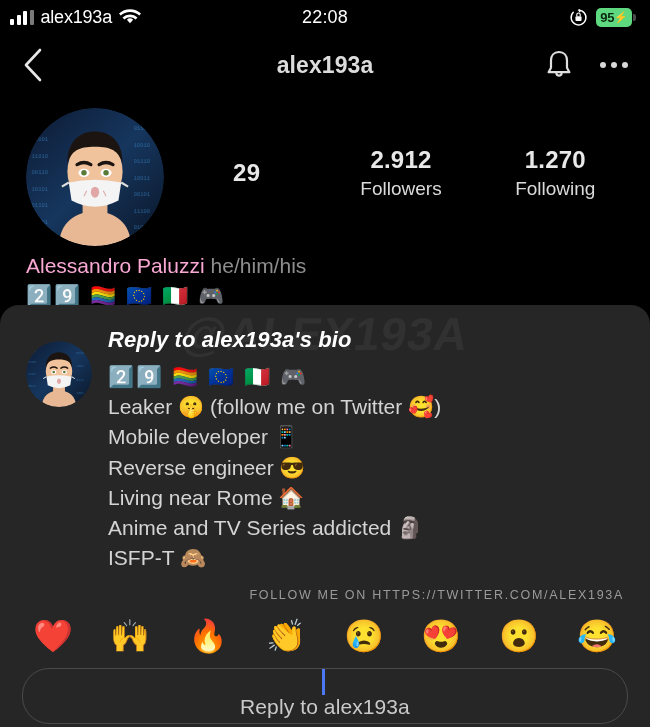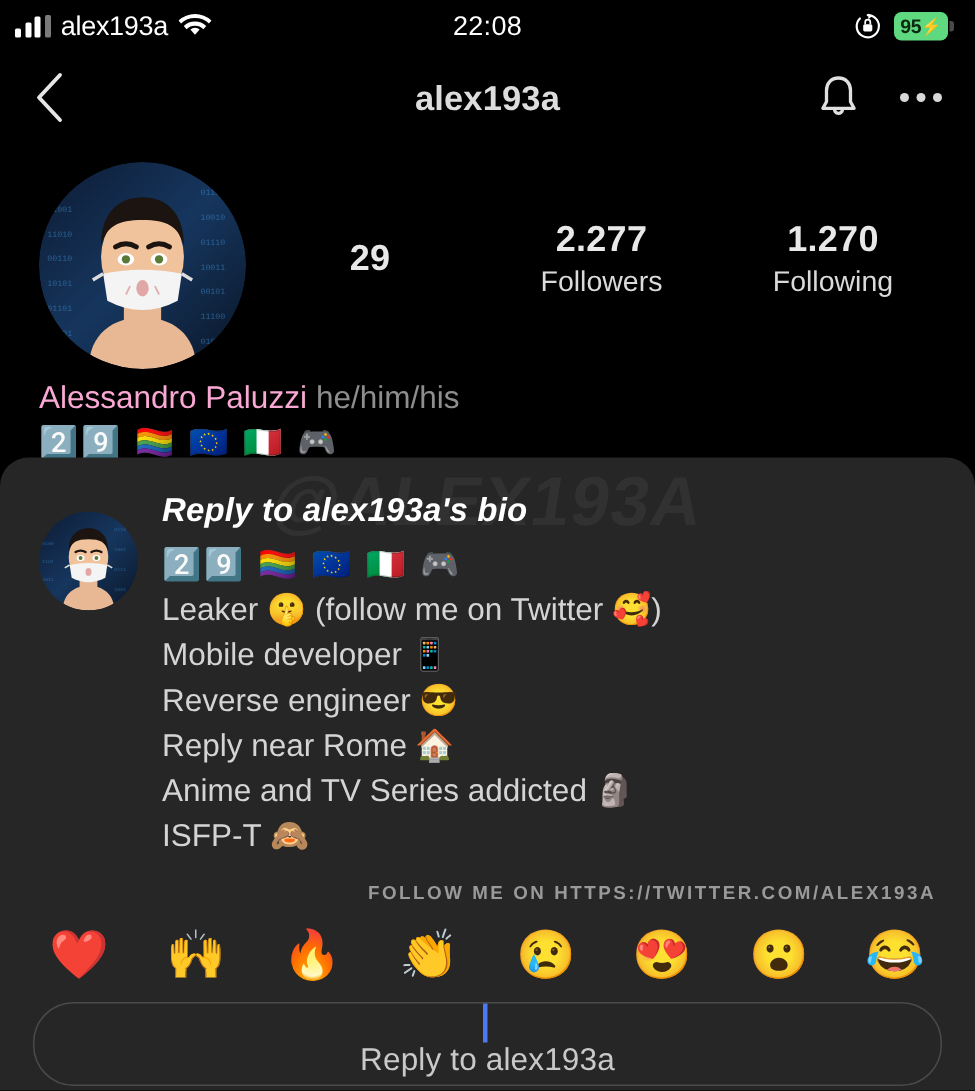--- a/index.html
+++ b/index.html
@@ -265,21 +265,21 @@
   .bio-line.emoji-row {
     letter-spacing: 2px;
   }
   .follow-note {
     text-align: right;
     font-size: 12.5px;
     letter-spacing: 1.7px;
     color: #9a9a9a;
     margin-top: 14px;
     padding-right: 2px;
-    font-weight: 700;
+    font-weight: 400;
   }
 
   
   .reactions {
     display: flex;
     justify-content: space-around;
     align-items: center;
     padding: 14px 14px 6px 14px;
     margin-top: 4px;
   }
@@ -427,21 +427,21 @@
         <path d="M44 60 l-2 4 M56 60 l2 4" stroke="#e0b0b0" stroke-width="0.9"></path>
       </g>
     </svg>
   </div>
 
   <div class="stats">
     <div class="stat">
       <div class="stat-num">29</div>
     </div>
     <div class="stat">
-      <div class="stat-num">2.277</div>
+      <div class="stat-num">2.912</div>
       <div class="stat-label">Followers</div>
     </div>
     <div class="stat">
       <div class="stat-num">1.270</div>
       <div class="stat-label">Following</div>
     </div>
   </div>
 </div>
 
 <div class="bio-block">
@@ -497,21 +497,21 @@
       </svg>
     </div>
 
     <div class="reply-content">
       <div class="reply-title">Reply to alex193a's bio</div>
       <div class="bio-lines">
         <div class="bio-line emoji-row">2️⃣9️⃣ 🏳️‍🌈 🇪🇺 🇮🇹 🎮</div>
         <div class="bio-line">Leaker 🤫 (follow me on Twitter 🥰)</div>
         <div class="bio-line">Mobile developer 📱</div>
         <div class="bio-line">Reverse engineer 😎</div>
-        <div class="bio-line">Reply near Rome 🏠</div>
+        <div class="bio-line">Living near Rome 🏠</div>
         <div class="bio-line">Anime and TV Series addicted 🗿</div>
         <div class="bio-line">ISFP-T 🙈</div>
       </div>
       <div class="follow-note">FOLLOW ME ON HTTPS://TWITTER.COM/ALEX193A</div>
     </div>
   </div>
 
   <div class="reactions">
     <span class="reaction">❤️</span>
     <span class="reaction">🙌</span>

